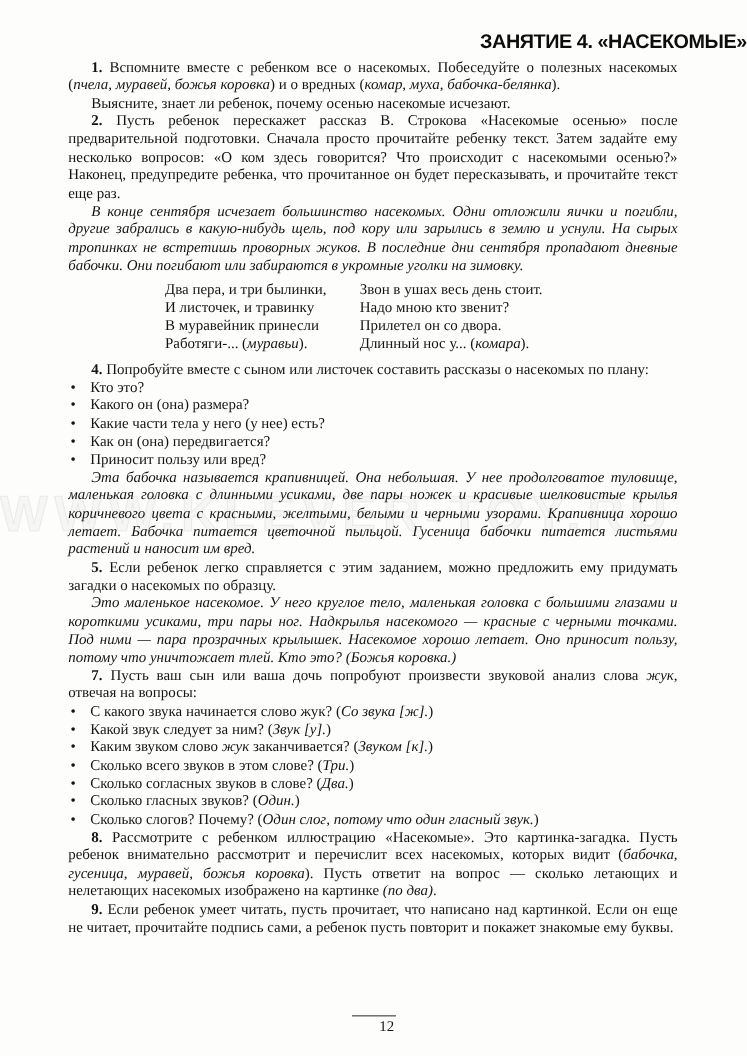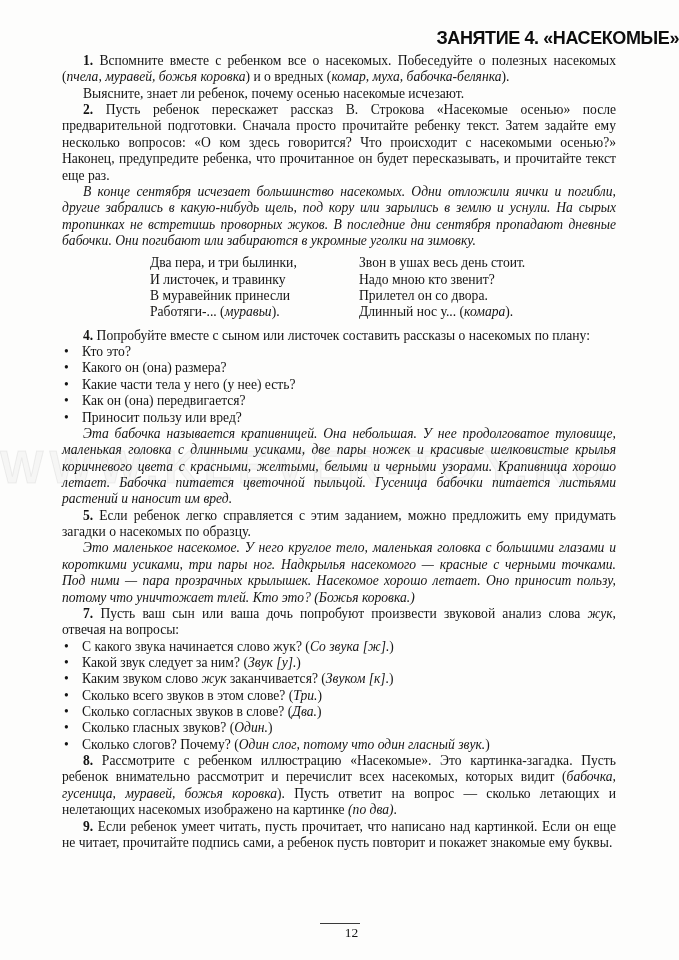--- a/index.html
+++ b/index.html
@@ -36,21 +36,20 @@
   .content p{
     margin:0;
     text-indent:21px;
   }
   .b{font-weight:bold;}
   .i{font-style:italic;}
   .poem{
     display:flex;
     margin:6px 0 7px 0;
     text-align:left;
-    gap:32px;
   }
   .poem-col1{margin-left:88px;width:177px;}
   .poem-col2{}
   .poem-line{white-space:nowrap;}
   ul.bullets{
     list-style:none;
     margin:0;padding:0;
     text-align:left;
   }
   ul.bullets li{

